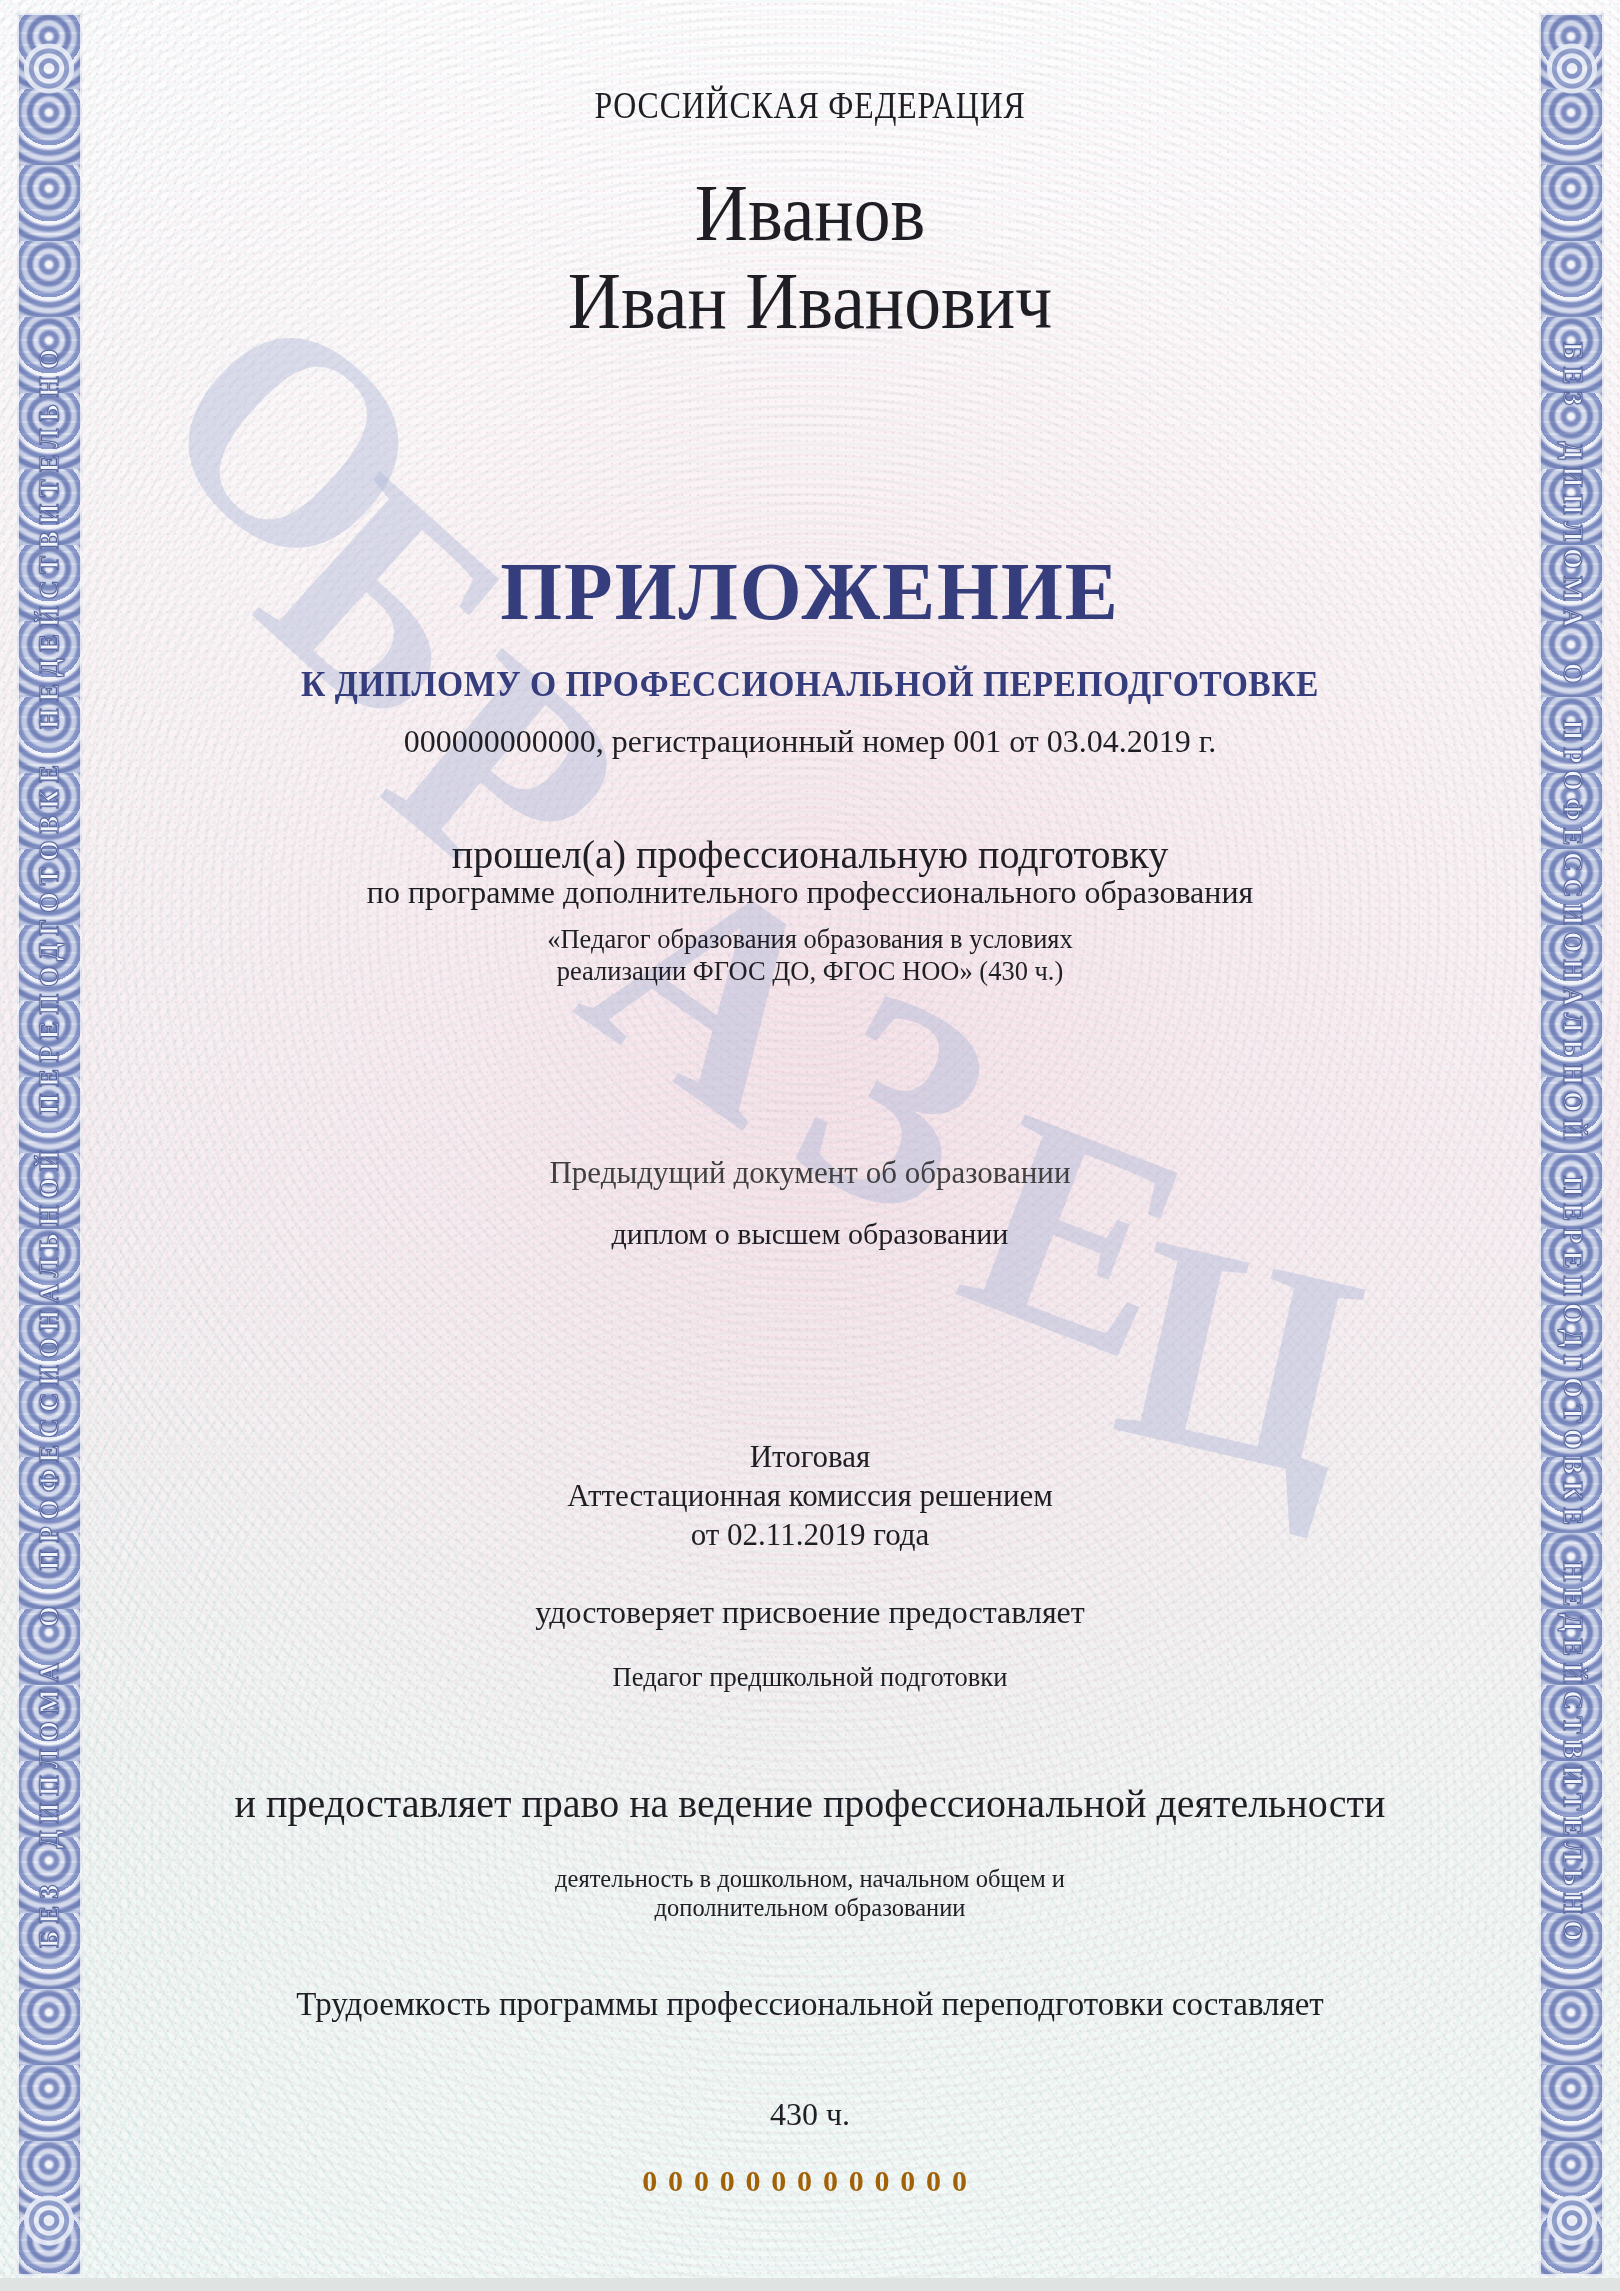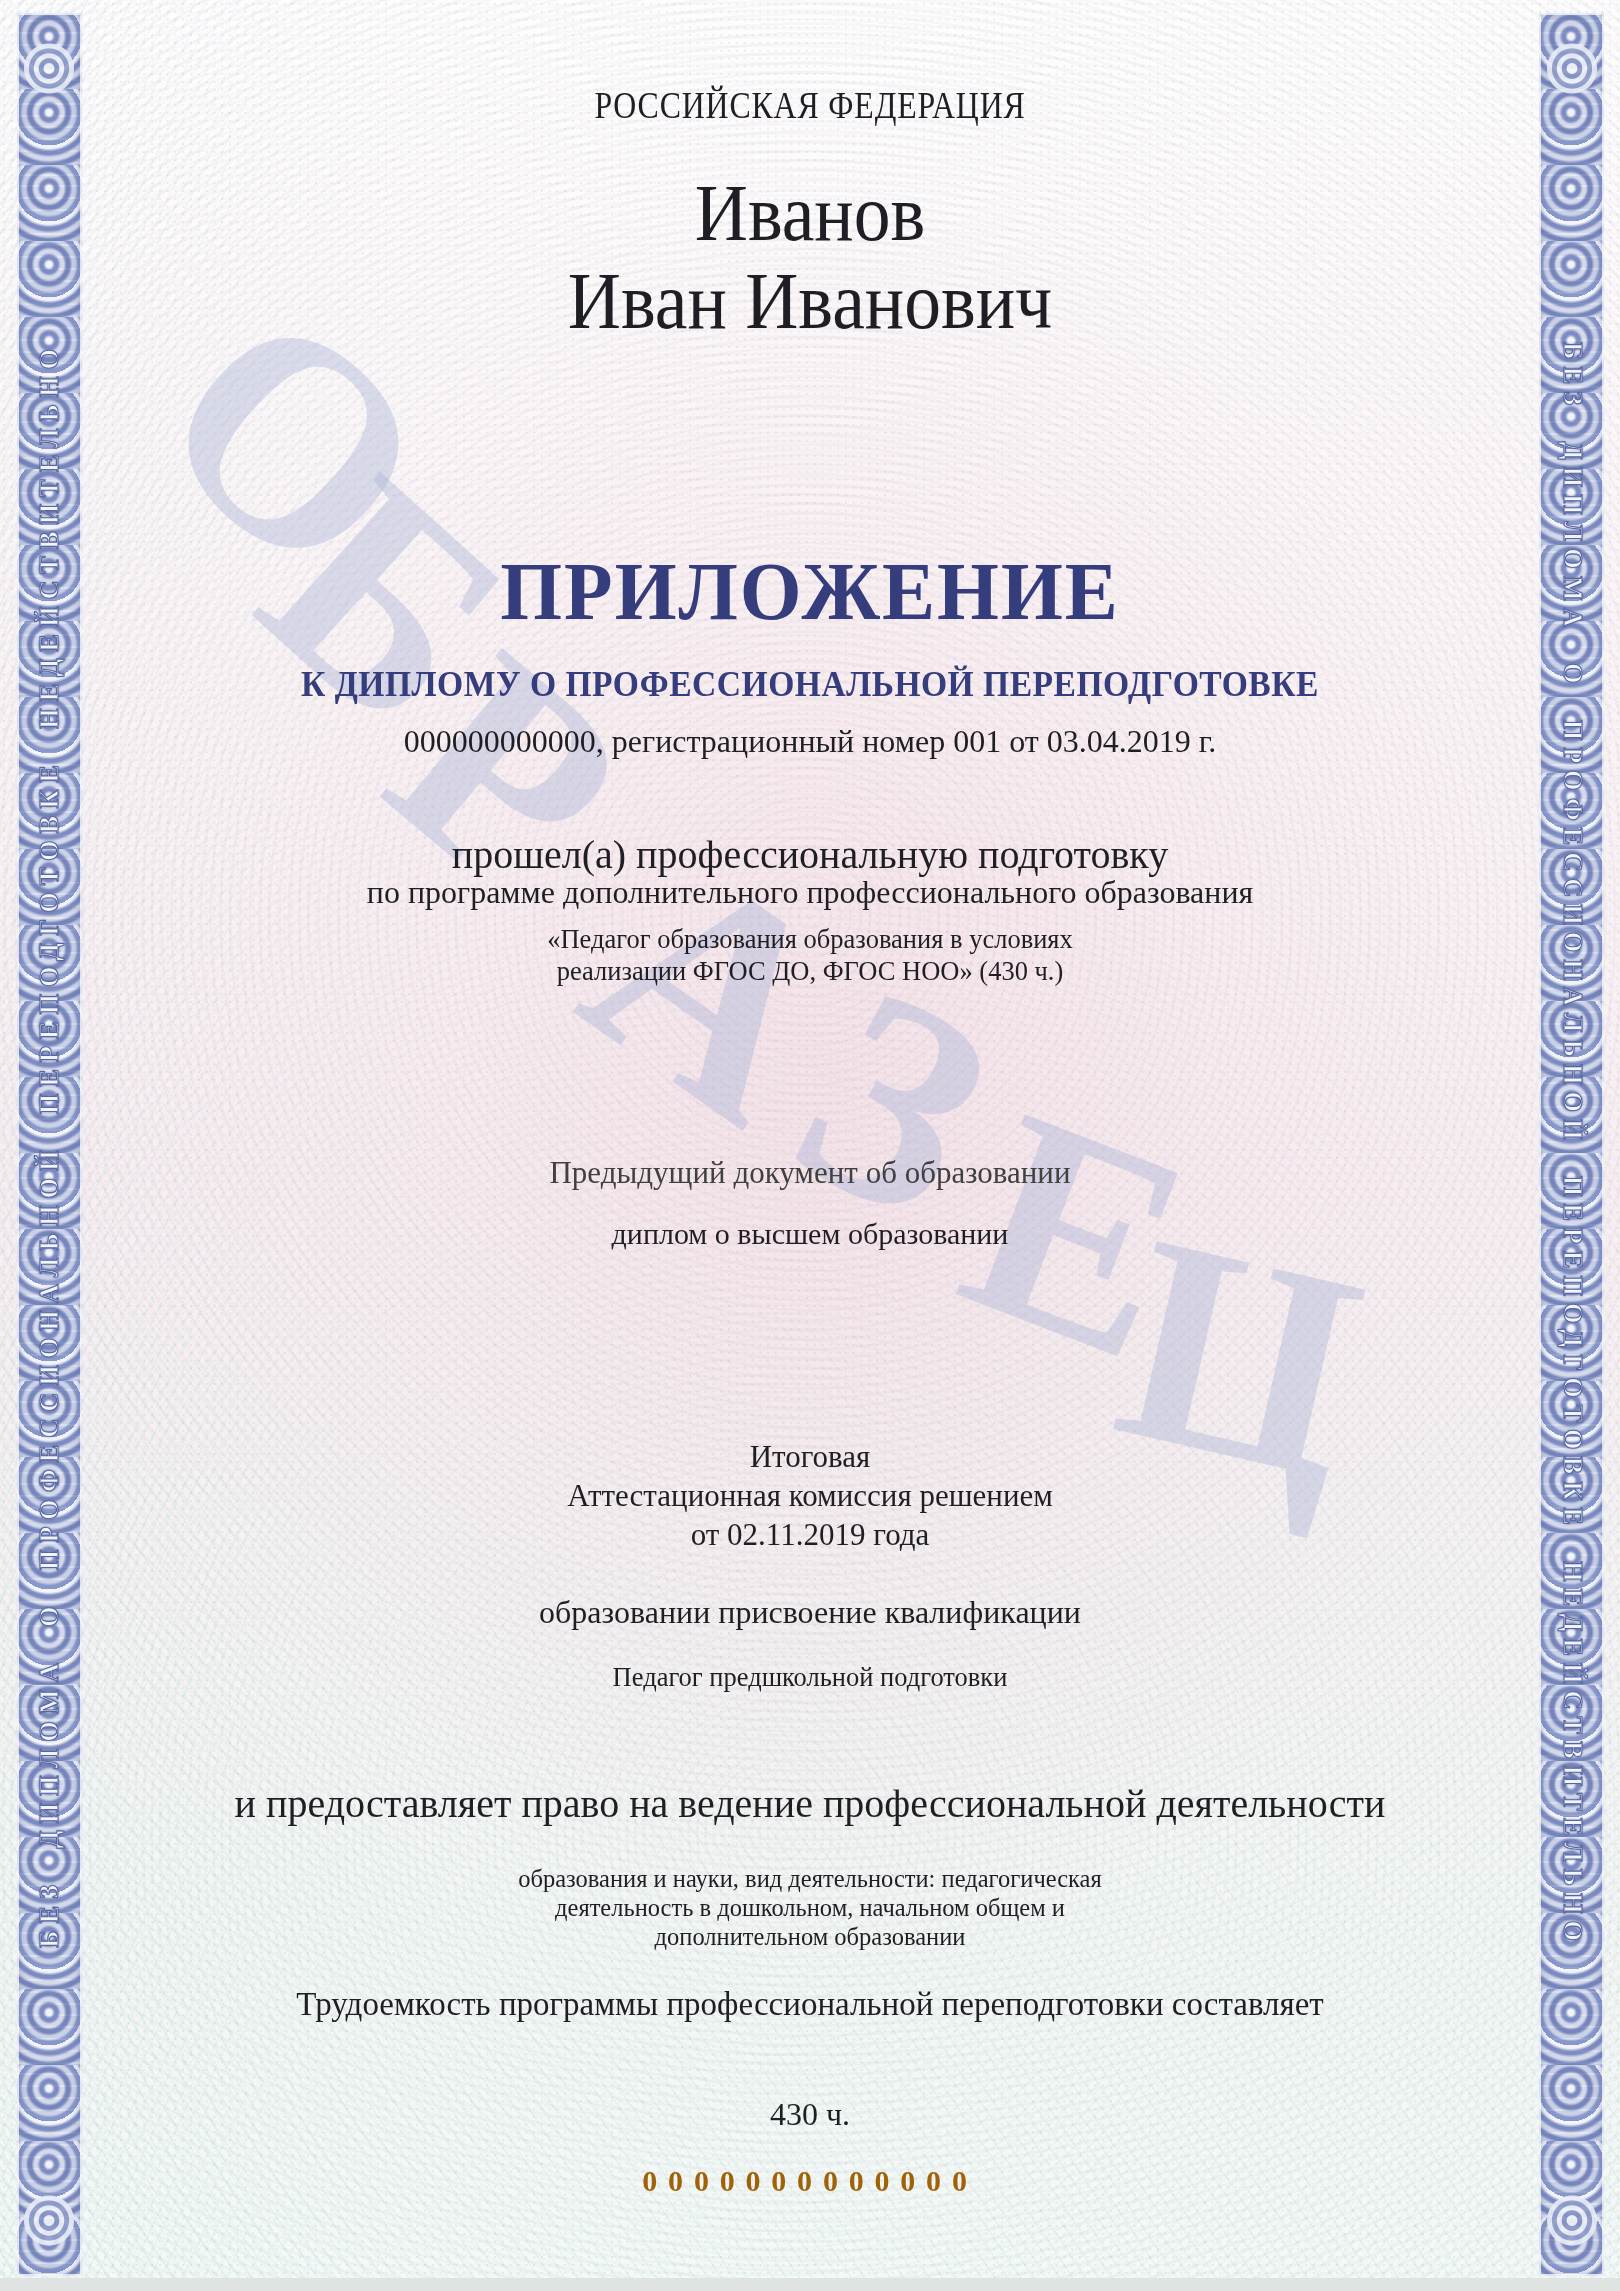--- a/index.html
+++ b/index.html
@@ -168,27 +168,26 @@
 
   <div class="doc-text prev-doc-label">Предыдущий документ об образовании</div>
   <div class="doc-text prev-doc-value">диплом о высшем образовании</div>
 
   <div class="doc-text commission-block">
     <div>Итоговая</div>
     <div>Аттестационная комиссия решением</div>
     <div>от 02.11.2019 года</div>
   </div>
 
-  <div class="doc-text qual-label">образовании присвоение квалификации</div>
+  <div class="doc-text qual-label">удостоверяет присвоение предоставляет</div>
   <div class="doc-text qual-value">Педагог предшкольной подготовки</div>
 
   <div class="doc-text rights-line1">и предоставляет право на ведение профессиональной деятельности</div>
 
   <div class="doc-text sphere-block">
-    <div>образования и науки, вид деятельности: педагогическая</div>
     <div>деятельность в дошкольном, начальном общем и</div>
     <div>дополнительном образовании</div>
   </div>
 
   <div class="doc-text workload-line">Трудоемкость программы профессиональной переподготовки составляет</div>
   <div class="doc-text workload-hours">430 ч.</div>
 
   <div class="doc-text serial-number">0000000000000</div>
 
   <div class="page-edge-bottom"></div>

